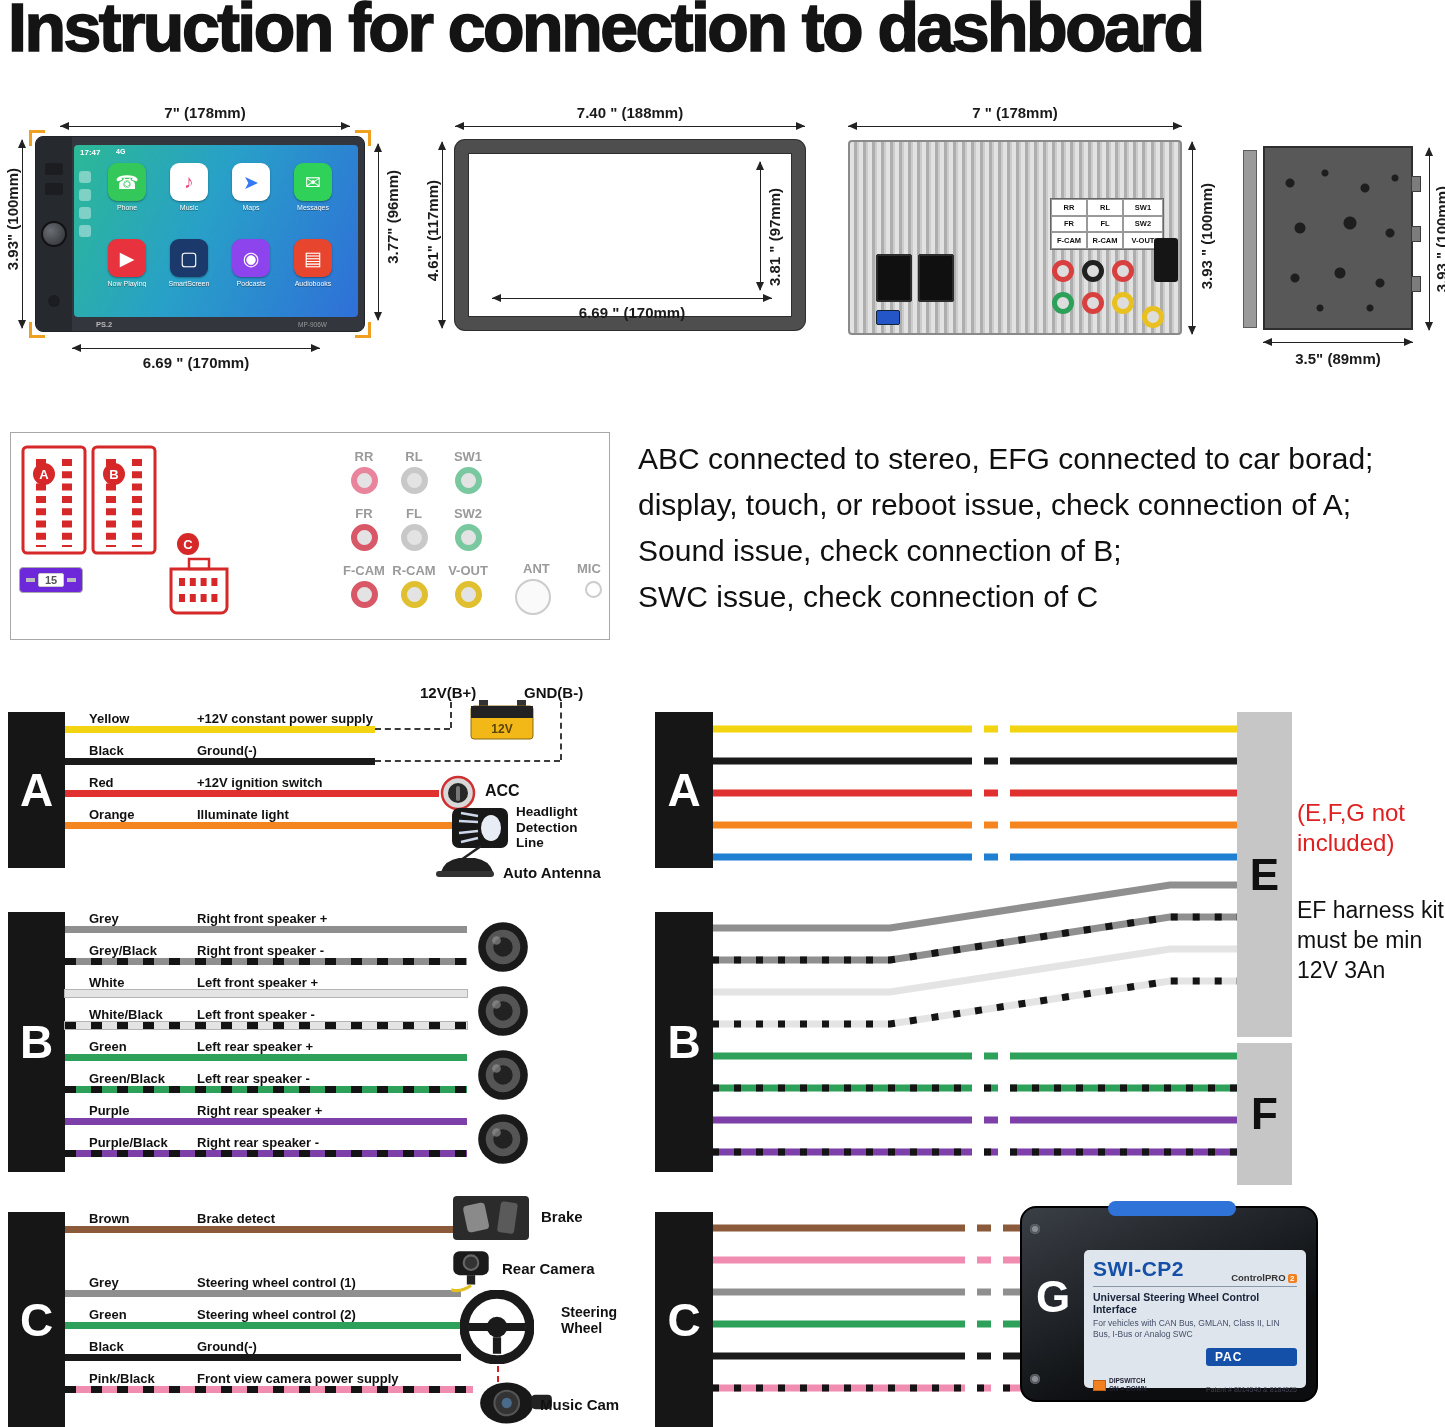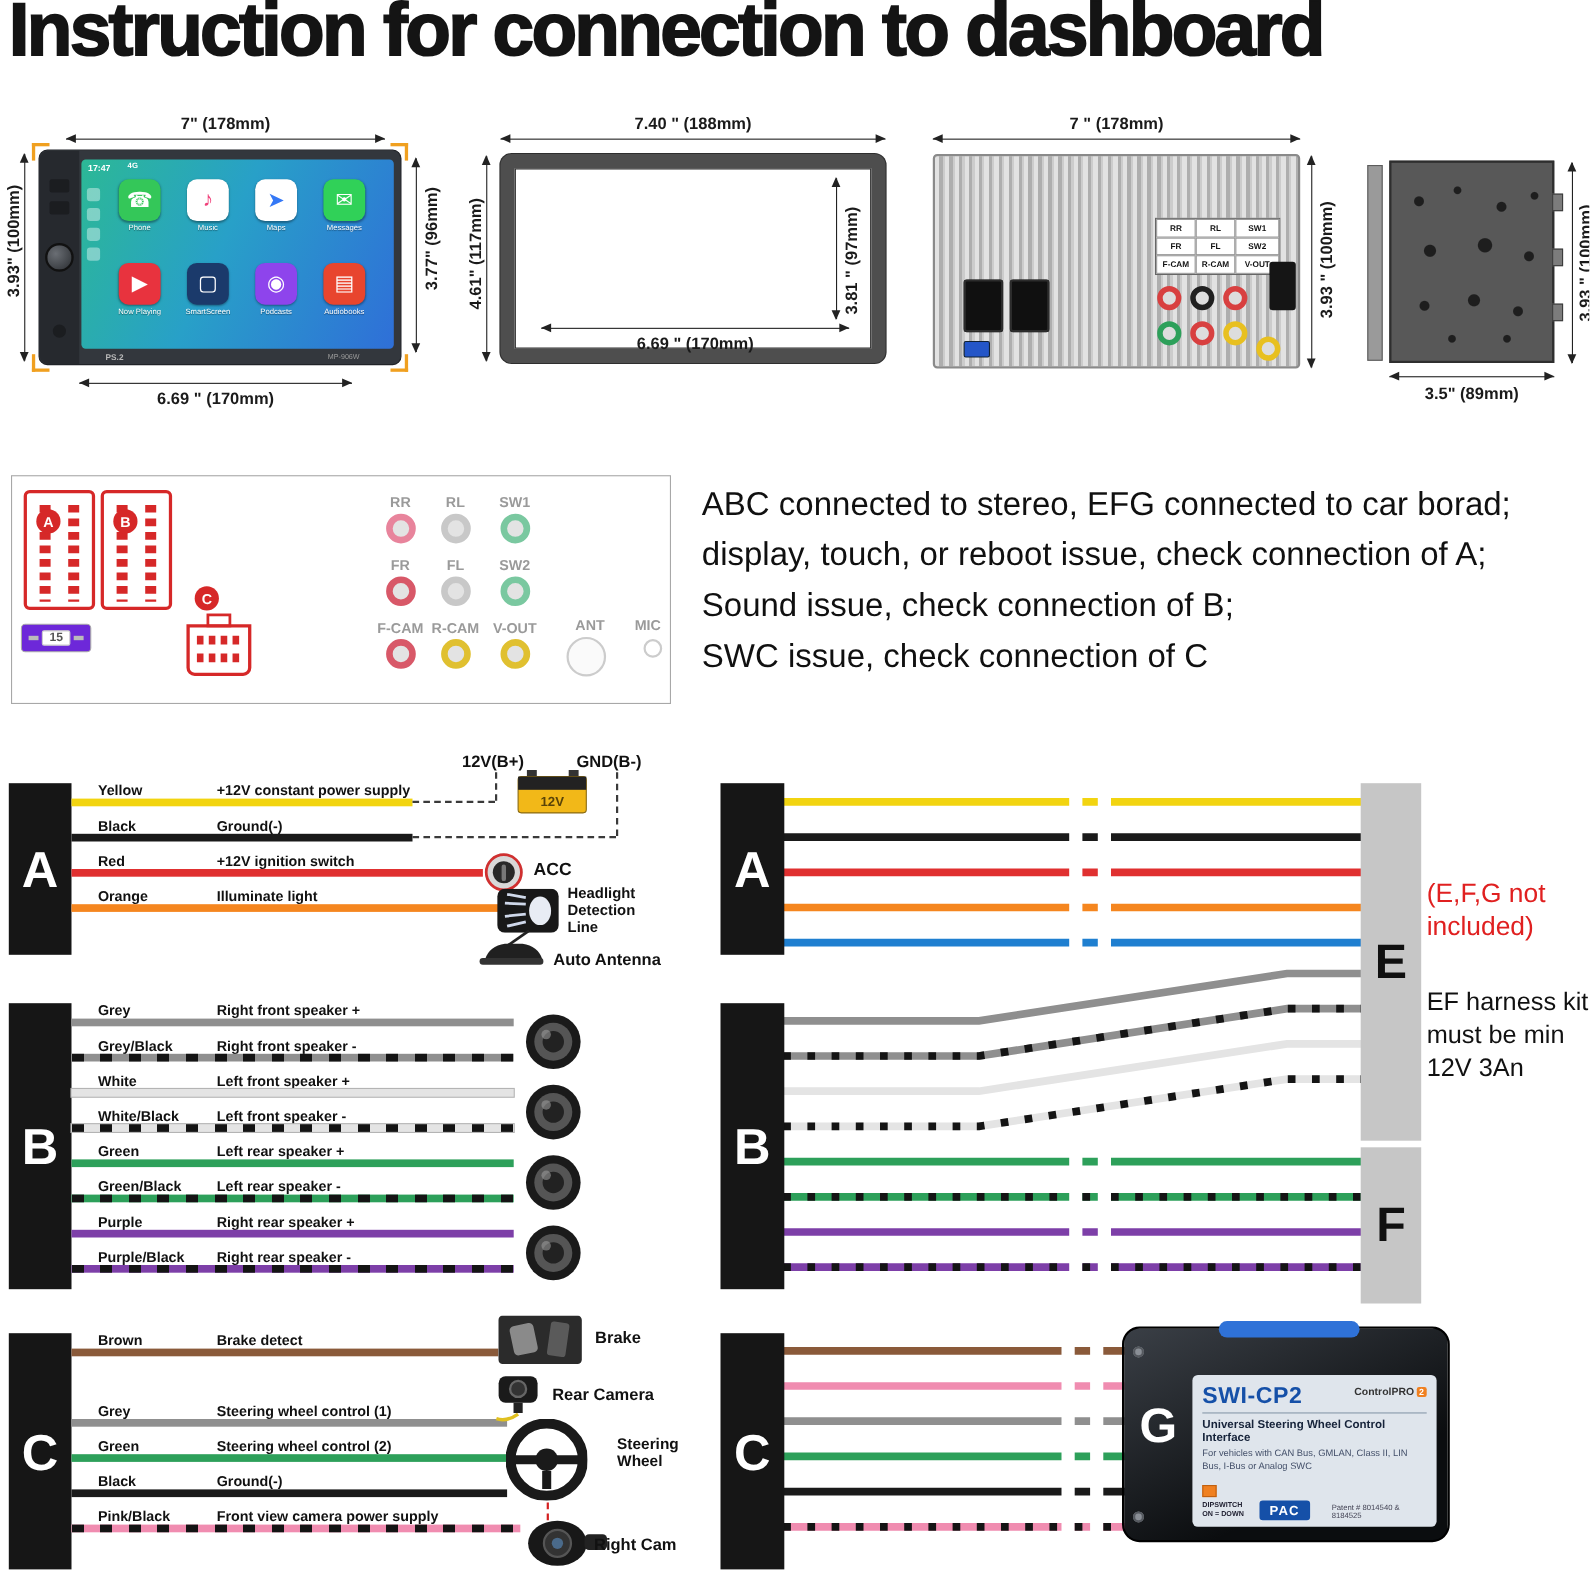--- a/index.html
+++ b/index.html
@@ -59,29 +59,29 @@
 .rednote{position:absolute;left:1297px;top:798px;width:150px;font-size:24px;color:#e02020;line-height:1.25}
 .efnote{position:absolute;left:1297px;top:896px;width:150px;font-size:23px;color:#111;line-height:1.3}
 
 .gdev{position:absolute;left:1020px;top:1206px;width:298px;height:196px;background:linear-gradient(155deg,#3a3f46,#0b0d0f 70%);border:2px solid #000;border-radius:16px}
 .dev-tab{position:absolute;left:86px;top:-7px;width:128px;height:15px;background:#2f72d8;border-radius:8px}
 .screw{position:absolute;width:10px;height:10px;border-radius:50%;background:#8a8f96;box-shadow:inset 0 0 0 2px #55595f}
 .dev-g{position:absolute;left:14px;top:64px;font-size:44px;font-weight:700;color:#fff}
 .dev-label{position:absolute;left:62px;top:42px;right:10px;bottom:12px;background:#dfe5ec;border-radius:5px;padding:7px 9px;color:#223}
 .dl-head{display:flex;justify-content:space-between;align-items:flex-start}
 .dl-name{font-size:21px;font-weight:700;color:#1550a8;letter-spacing:.5px}
-.dl-brand{font-size:9.5px;font-weight:700;color:#333;margin-top:3px;white-space:nowrap}
+.dl-brand{font-size:9.5px;font-weight:700;color:#333;margin-top:15px;white-space:nowrap}
 .cp2{background:#f08020;color:#fff;font-size:8px;padding:0 2.5px;margin-left:2px;border-radius:2px}
 .dl-rule{border-top:1.5px solid #8899aa;margin:3px 0 4px}
 .dl-title{font-size:10.5px;font-weight:700;color:#16233a}
 .dl-sub{font-size:8.5px;color:#44506a;margin-top:3px;line-height:1.25}
 .dl-foot{display:flex;justify-content:space-between;align-items:flex-end;margin-top:9px}
 .dip-icon{display:inline-block;width:13px;height:11px;background:#f08020;border:1px solid #c06010;vertical-align:middle;margin-right:3px}
 .dip-text{font-size:6.5px;font-weight:700;color:#223;display:inline-block;vertical-align:middle;line-height:1.2}
-.dl-right{display:flex;flex-direction:row;align-items:flex-end;gap:20px}
+.dl-right{display:flex;flex-direction:column;gap:20px}
 .pac{background:#1550a8;color:#fff;font-weight:700;font-size:12px;padding:2px 9px;border-radius:3px;letter-spacing:1px}
 .patent{font-size:7px;color:#445}
 </style>
 </head>
 <body>
 
 <div id="page">
 
   <h1 class="title">Instruction for connection to dashboard</h1>
 
@@ -456,21 +456,21 @@
       <path d="M8 36 H28 M44 36 H64 M36 46 V62" stroke="#1a1a1a" stroke-width="8"></path>
     </svg>
     <span class="icolabel" style="left:553px;top:94px;width:92px;font-size:14px">Steering Wheel</span>
     <div class="dash-v red" style="left:489px;top:156px;height:16px"></div>
     <svg class="abs" style="left:468px;top:168px" width="80" height="50" viewBox="0 0 78 48">
       <ellipse cx="30" cy="24" rx="26" ry="20" fill="#181818"></ellipse>
       <circle cx="30" cy="24" r="12" fill="#333" stroke="#555" stroke-width="2"></circle>
       <circle cx="30" cy="24" r="5" fill="#4a6a8a"></circle>
       <rect x="54" y="16" width="20" height="14" rx="4" fill="#222"></rect>
     </svg>
-    <span class="icolabel" style="left:532px;top:186px;font-size:15px">Right Cam</span>
+    <span class="icolabel" style="left:532px;top:186px;font-size:15px">Music Cam</span>
   </div>
 
   <svg class="abs" style="left:650px;top:705px;pointer-events:none" width="795" height="722" viewBox="0 0 795 722" fill="none" stroke-linecap="butt">
 
     <path stroke-width="7" d="M62 24 H322 M334 24 H348 M360 24 H588" stroke="#f2d410"></path>
     <path stroke-width="7" d="M62 56 H322 M334 56 H348 M360 56 H588" stroke="#1a1a1a"></path>
     <path stroke-width="7" d="M62 88 H322 M334 88 H348 M360 88 H588" stroke="#e03030"></path>
     <path stroke-width="7" d="M62 120 H322 M334 120 H348 M360 120 H588" stroke="#f5861f"></path>
     <path stroke-width="7" d="M62 152 H322 M334 152 H348 M360 152 H588" stroke="#1f7fd0"></path>
 

